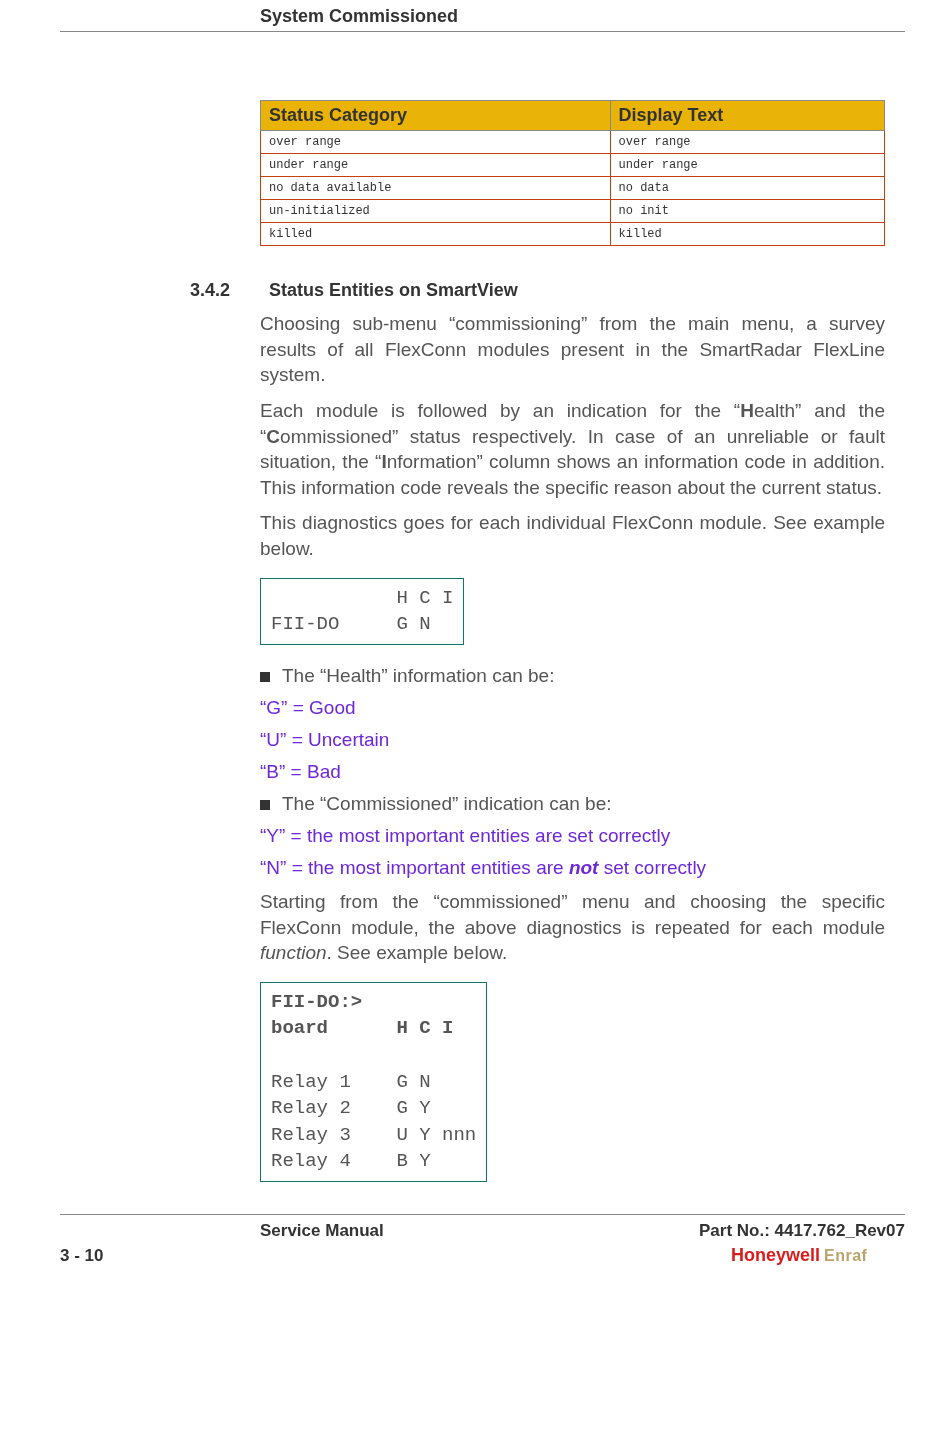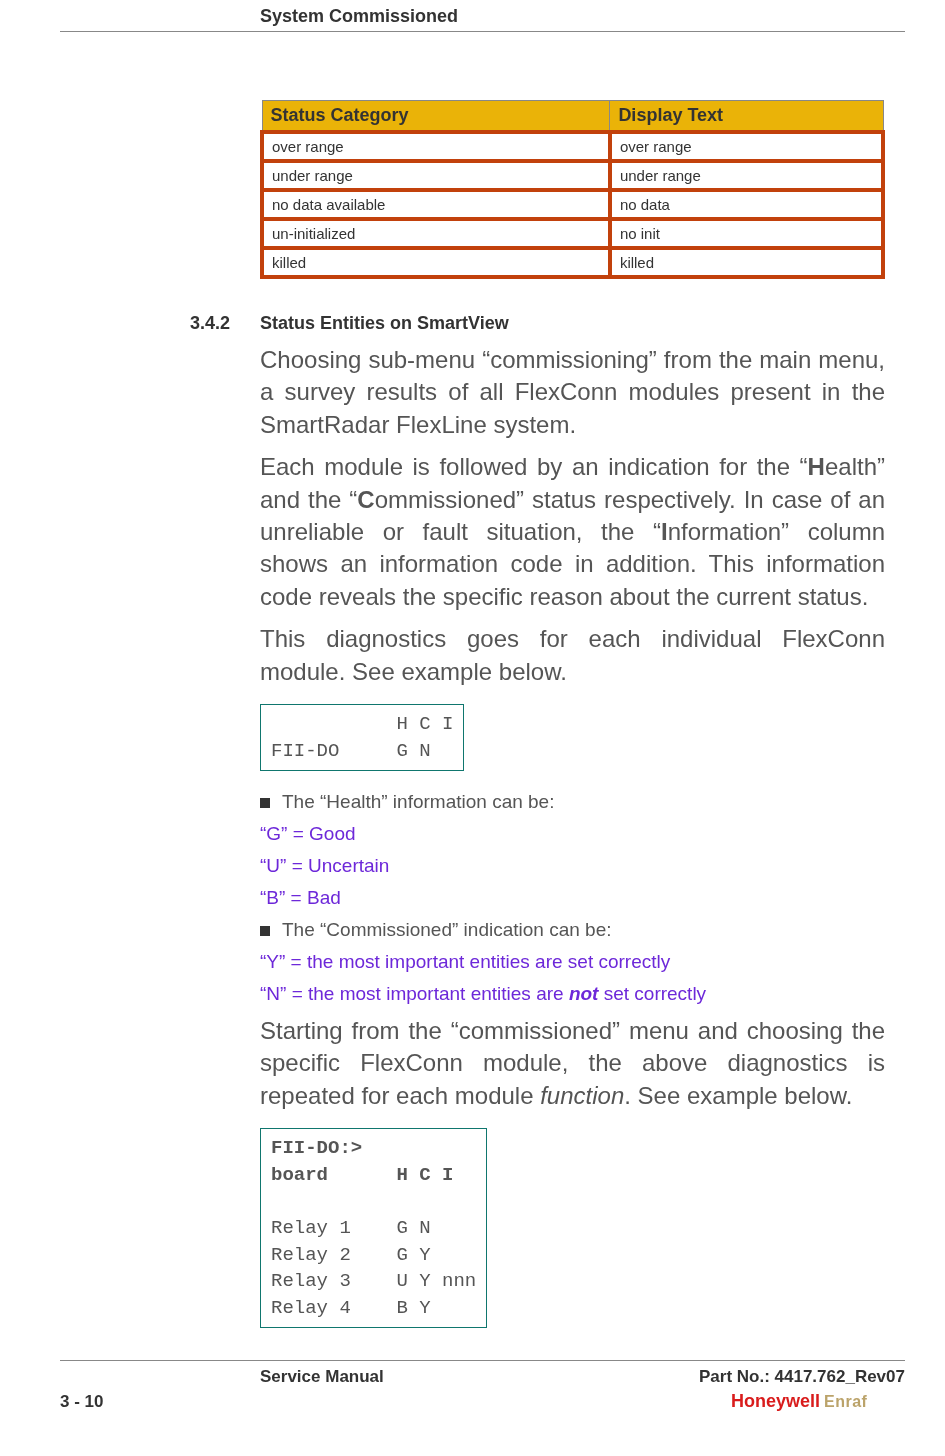--- a/index.html
+++ b/index.html
@@ -34,43 +34,45 @@
   }
   table.status-table th {
     background: #eab308;
     text-align: left;
     font-weight: bold;
     padding: 4px 8px;
     border: 1px solid #888;
   }
   table.status-table td {
     padding: 4px 8px;
-    border: 4px solid #c2410c;
-    font-size: 15px;
+    border: 1px solid #c2410c;
+    font-size: 12px;
+    font-family: Liberation Mono, monospace;
   }
   .sec-row {
     display: flex;
     align-items: baseline;
     margin-left: 130px;
     margin-bottom: 10px;
+    gap: 9px;
   }
   .sec-num {
     font-weight: bold;
     width: 70px;
     font-size: 18px;
   }
   .sec-title {
     font-weight: bold;
     font-size: 18px;
   }
   p.body {
     text-align: justify;
     line-height: 1.35;
     margin: 10px 0;
-    font-size: 24px;
+    font-size: 19px;
     color: #555;
   }
   .code-box {
     border: 1px solid #0f766e;
     display: inline-block;
     font-family: "Courier New", monospace;
     font-size: 19px;
     padding: 6px 10px;
     margin: 6px 0 10px 0;
     white-space: pre;

